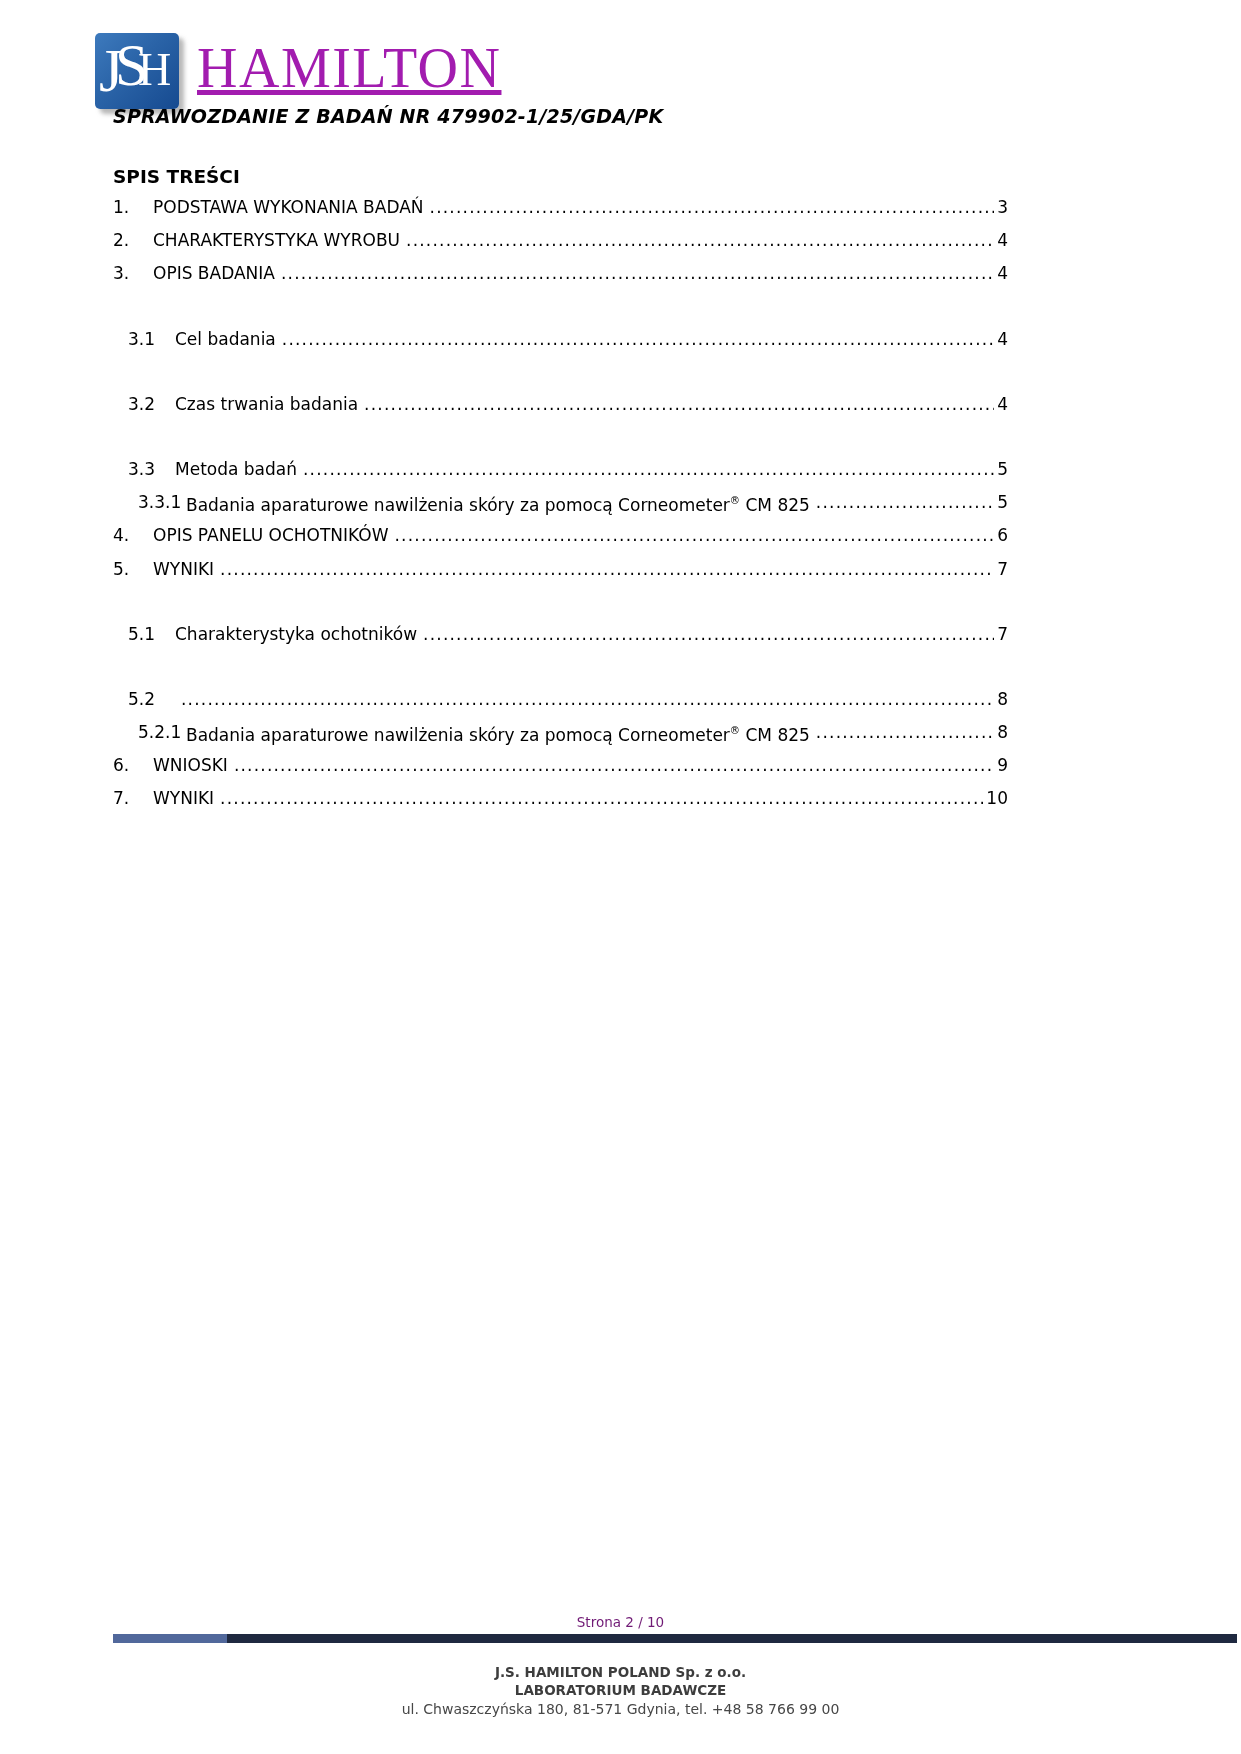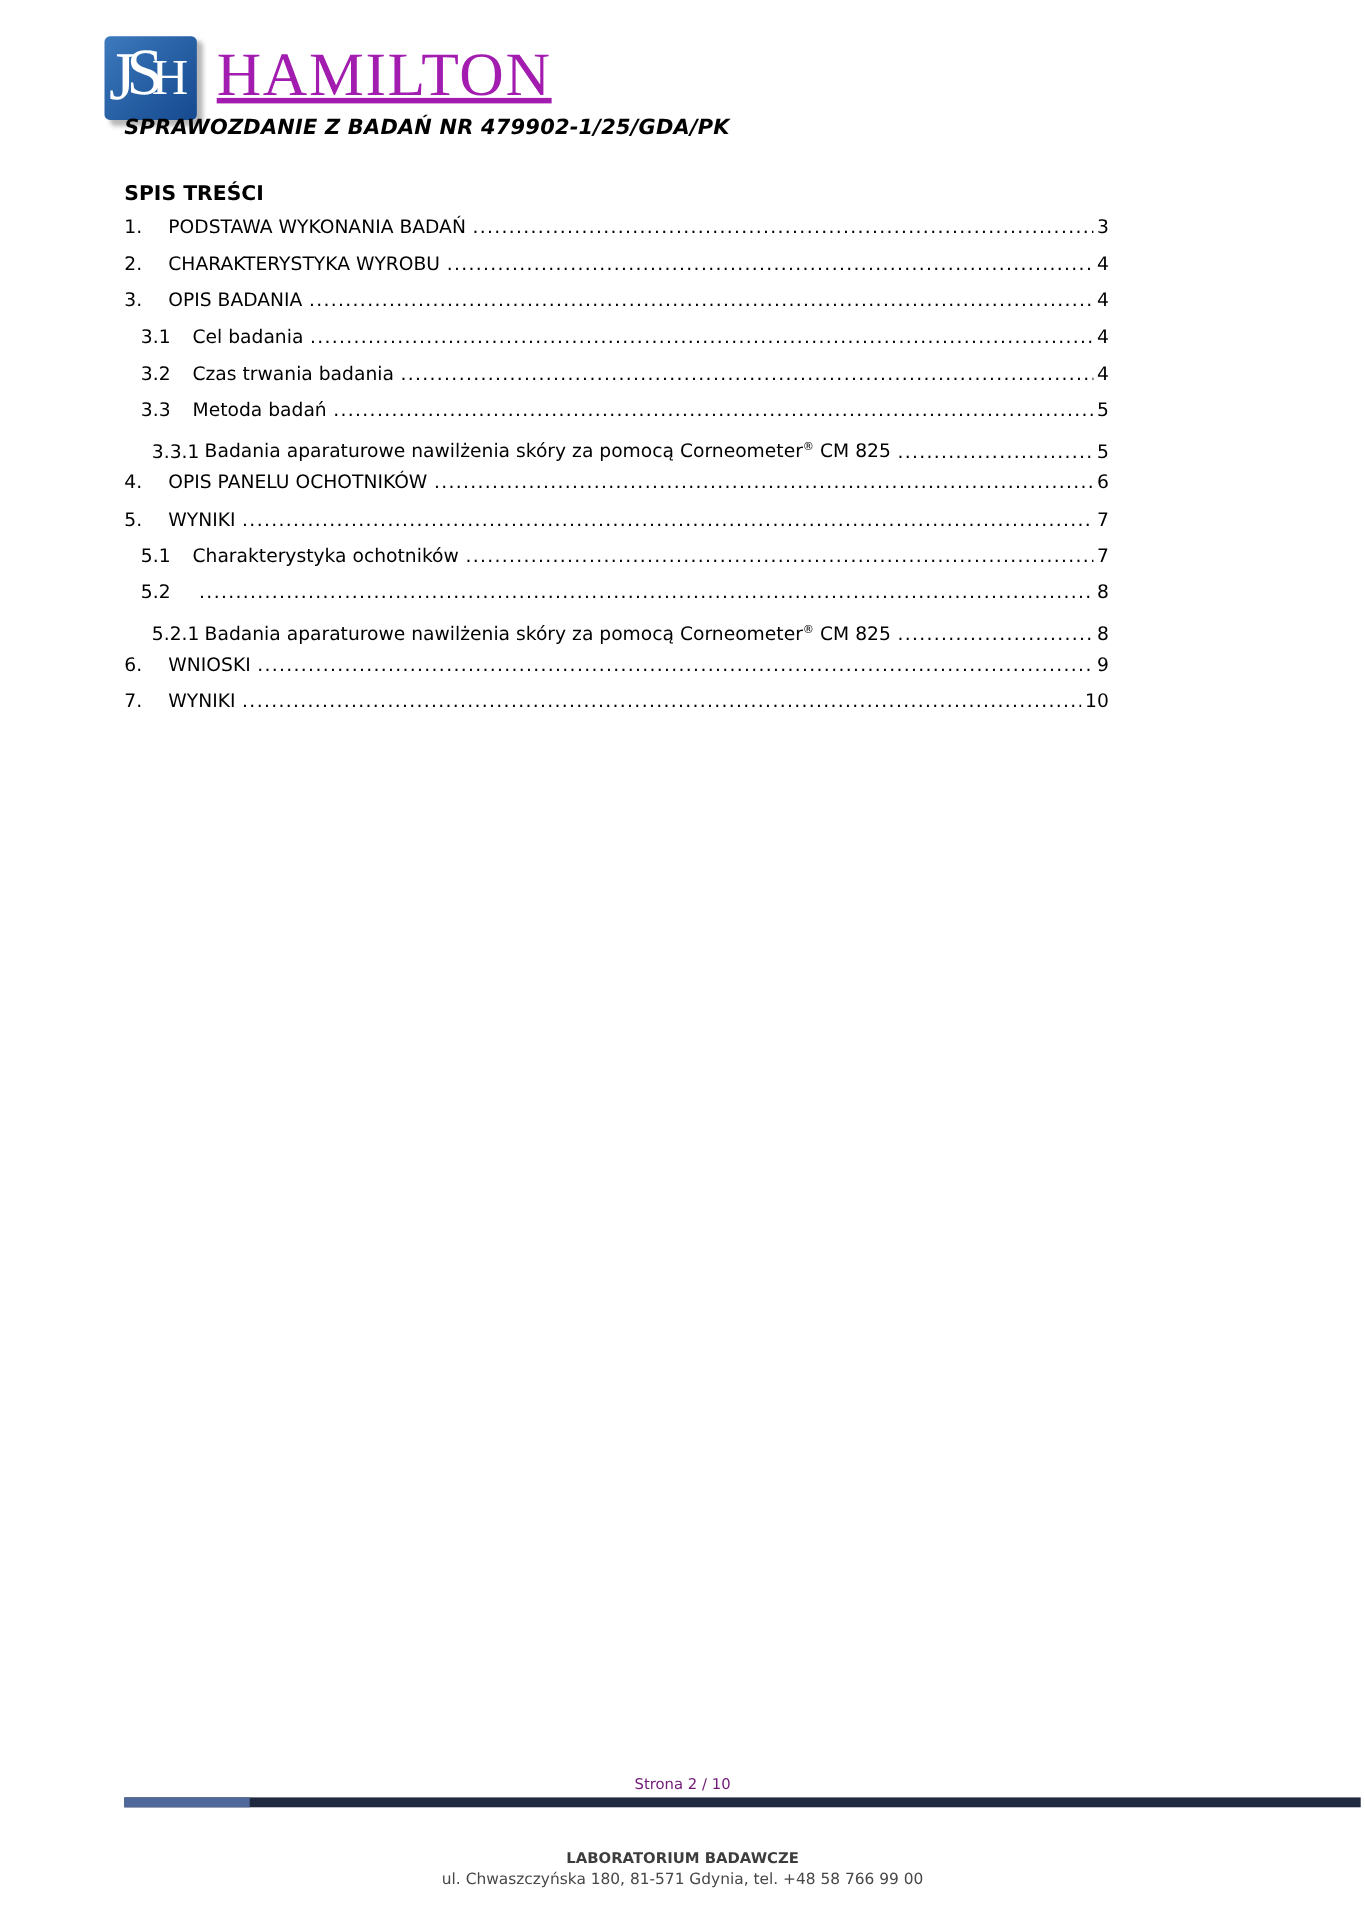--- a/index.html
+++ b/index.html
@@ -57,23 +57,23 @@
   .toc {
     position:absolute; top:191px; left:113px; width:895px;
     font-size:17px;
   }
   .toc-row {
     display:flex; align-items:baseline;
     height:33.2px; line-height:33.2px;
     white-space:nowrap;
   }
   .toc-row.level1 .toc-num { width:40px; flex:0 0 40px; }
-  .toc-row.level2 { padding-left:15px; }
+  .toc-row.level2 { padding-left:15px;margin-top:32px; }
   .toc-row.level2 .toc-num { width:47px; flex:0 0 47px; }
-  .toc-row.level3 { padding-left:25px; }
+  .toc-row.level3 { padding-left:25px;align-items:center; }
   .toc-row.level3 .toc-num { width:48px; flex:0 0 48px; }
   .toc-label sup { font-size:60%; }
   .toc-leader {
     flex:1 1 auto;
     overflow:hidden;
     margin:0 3px 0 6px;
     letter-spacing:1.2px;
   }
   .toc-leader::after {
     content:"...................................................................................................................................................................................................................................................................................";
@@ -207,16 +207,17 @@
         <span class="toc-page">10</span>
       </div>
     </div>
 
   <div class="strona">Strona 2 / 10</div>
 
   <div class="footer-bar">
     <div class="bar-light"></div>
   </div>
 
+  <div class="footer-company">J.S. HAMILTON POLAND Sp. z o.o.</div>
   <div class="footer-dept">LABORATORIUM BADAWCZE</div>
   <div class="footer-address">ul. Chwaszczyńska 180, 81-571 Gdynia, tel. +48 58 766 99 00</div>
 
 </div>
 
 </body></html>

